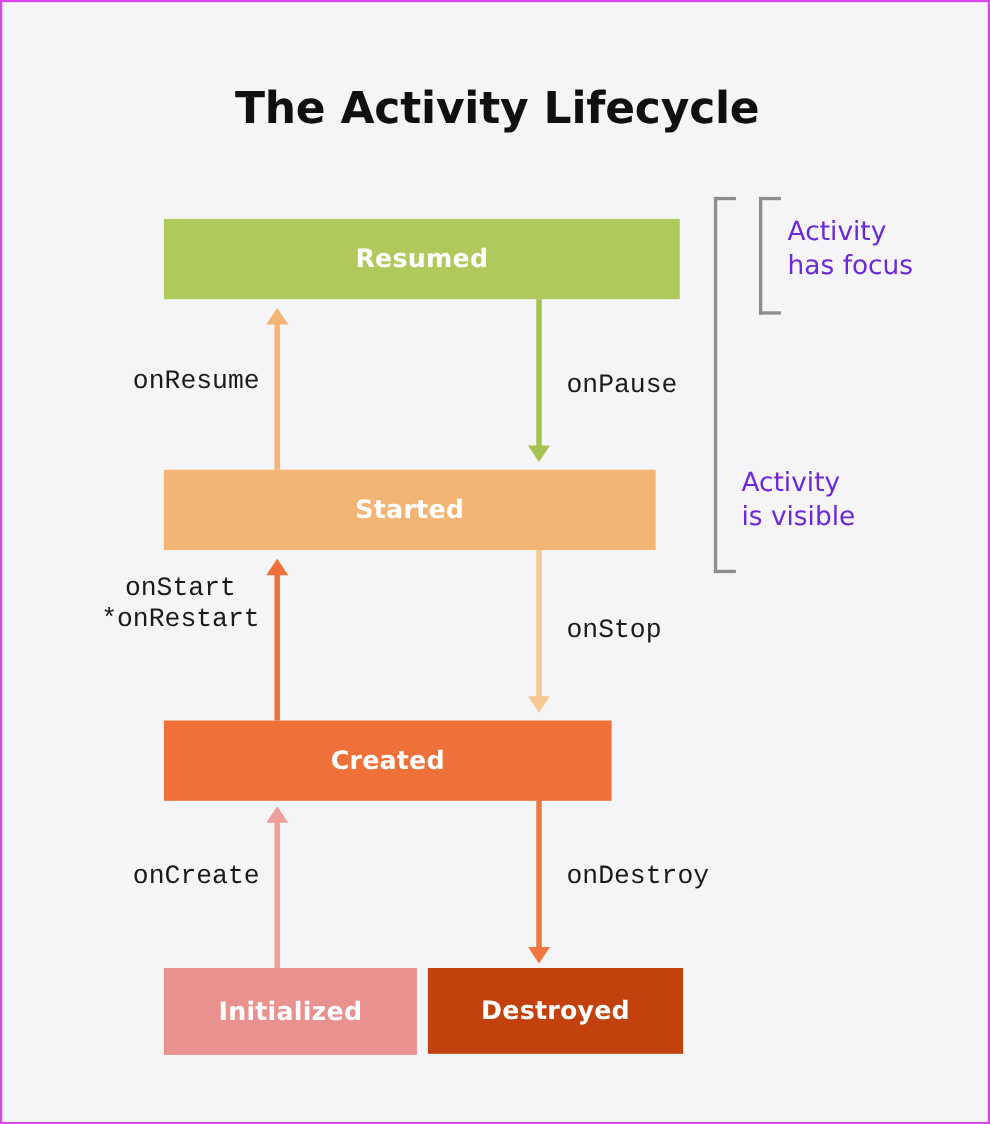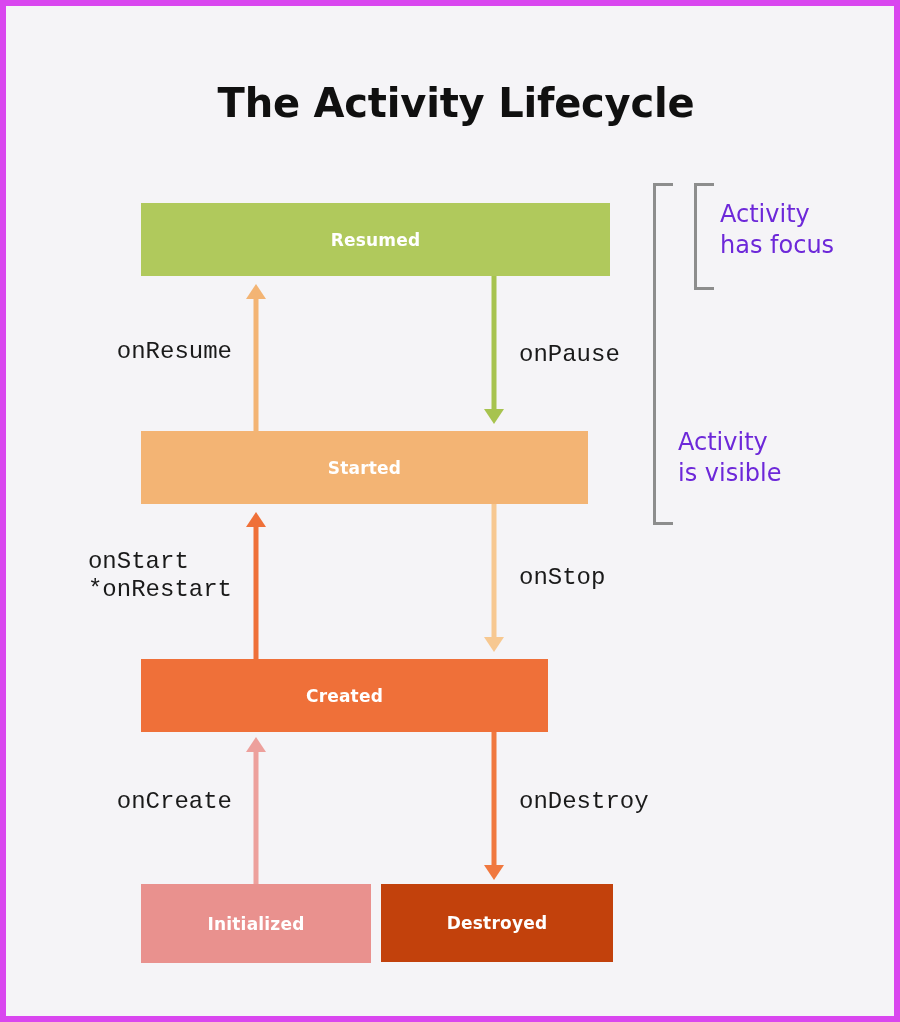--- a/index.html
+++ b/index.html
@@ -6,21 +6,21 @@
   html, body {
     margin: 0;
     padding: 0;
     background: #ffffff;
   }
   .page {
     position: relative;
     width: 900px;
     height: 1022px;
     background: #f5f4f7;
-    border: 6px solid #d946ef;
+    border: 2px solid #d946ef;
     box-sizing: border-box;
     overflow: hidden;
     font-family: "DejaVu Sans", "Liberation Sans", sans-serif;
   }
 
   
   .title {
     position: absolute;
     left: 0;
     top: 74px;
@@ -32,24 +32,25 @@
     letter-spacing: -0.2px;
   }
 
   
   .state-box {
     position: absolute;
     display: flex;
     align-items: center;
     justify-content: center;
     color: #ffffff;
-    font-size: 17px;
+    font-size: 23px;
     font-weight: 700;
     letter-spacing: 0.2px;
     z-index: 3;
+    margin-left: 12px;
   }
   .box-resumed     { left: 135px; top: 197px; width: 469px; height: 73px; background: #b0c95c; }
   .box-started     { left: 135px; top: 425px; width: 447px; height: 73px; background: #f3b474; }
   .box-created     { left: 135px; top: 653px; width: 407px; height: 73px; background: #ef7039; }
   .box-initialized { left: 135px; top: 878px; width: 230px; height: 79px; background: #e9918e; }
   .box-destroyed   { left: 375px; top: 878px; width: 232px; height: 78px; background: #c2410c; }
 
   
   .arrow {
     position: absolute;
@@ -112,21 +113,21 @@
     position: absolute;
     font-size: 24px;
     color: #1a1a1a;
     line-height: 1.15;
     white-space: pre;
     z-index: 2;
     font-family: Liberation Mono, monospace;
   }
   .lbl-onresume  { right: 662px; top: 332px; }
   .lbl-onpause   { left: 513px;  top: 335px; }
-  .lbl-onstart   { right: 662px; top: 542px; text-align: left; }
+  .lbl-onstart   { right: 662px; top: 520px; text-align: center; }
   .lbl-onstop    { left: 513px;  top: 558px; }
   .lbl-oncreate  { right: 662px; top: 782px; }
   .lbl-ondestroy { left: 513px;  top: 782px; }
 
   
   .bracket {
     position: absolute;
     border-left: 3px solid #8d8d8d;
     border-top: 3px solid #8d8d8d;
     border-bottom: 3px solid #8d8d8d;

